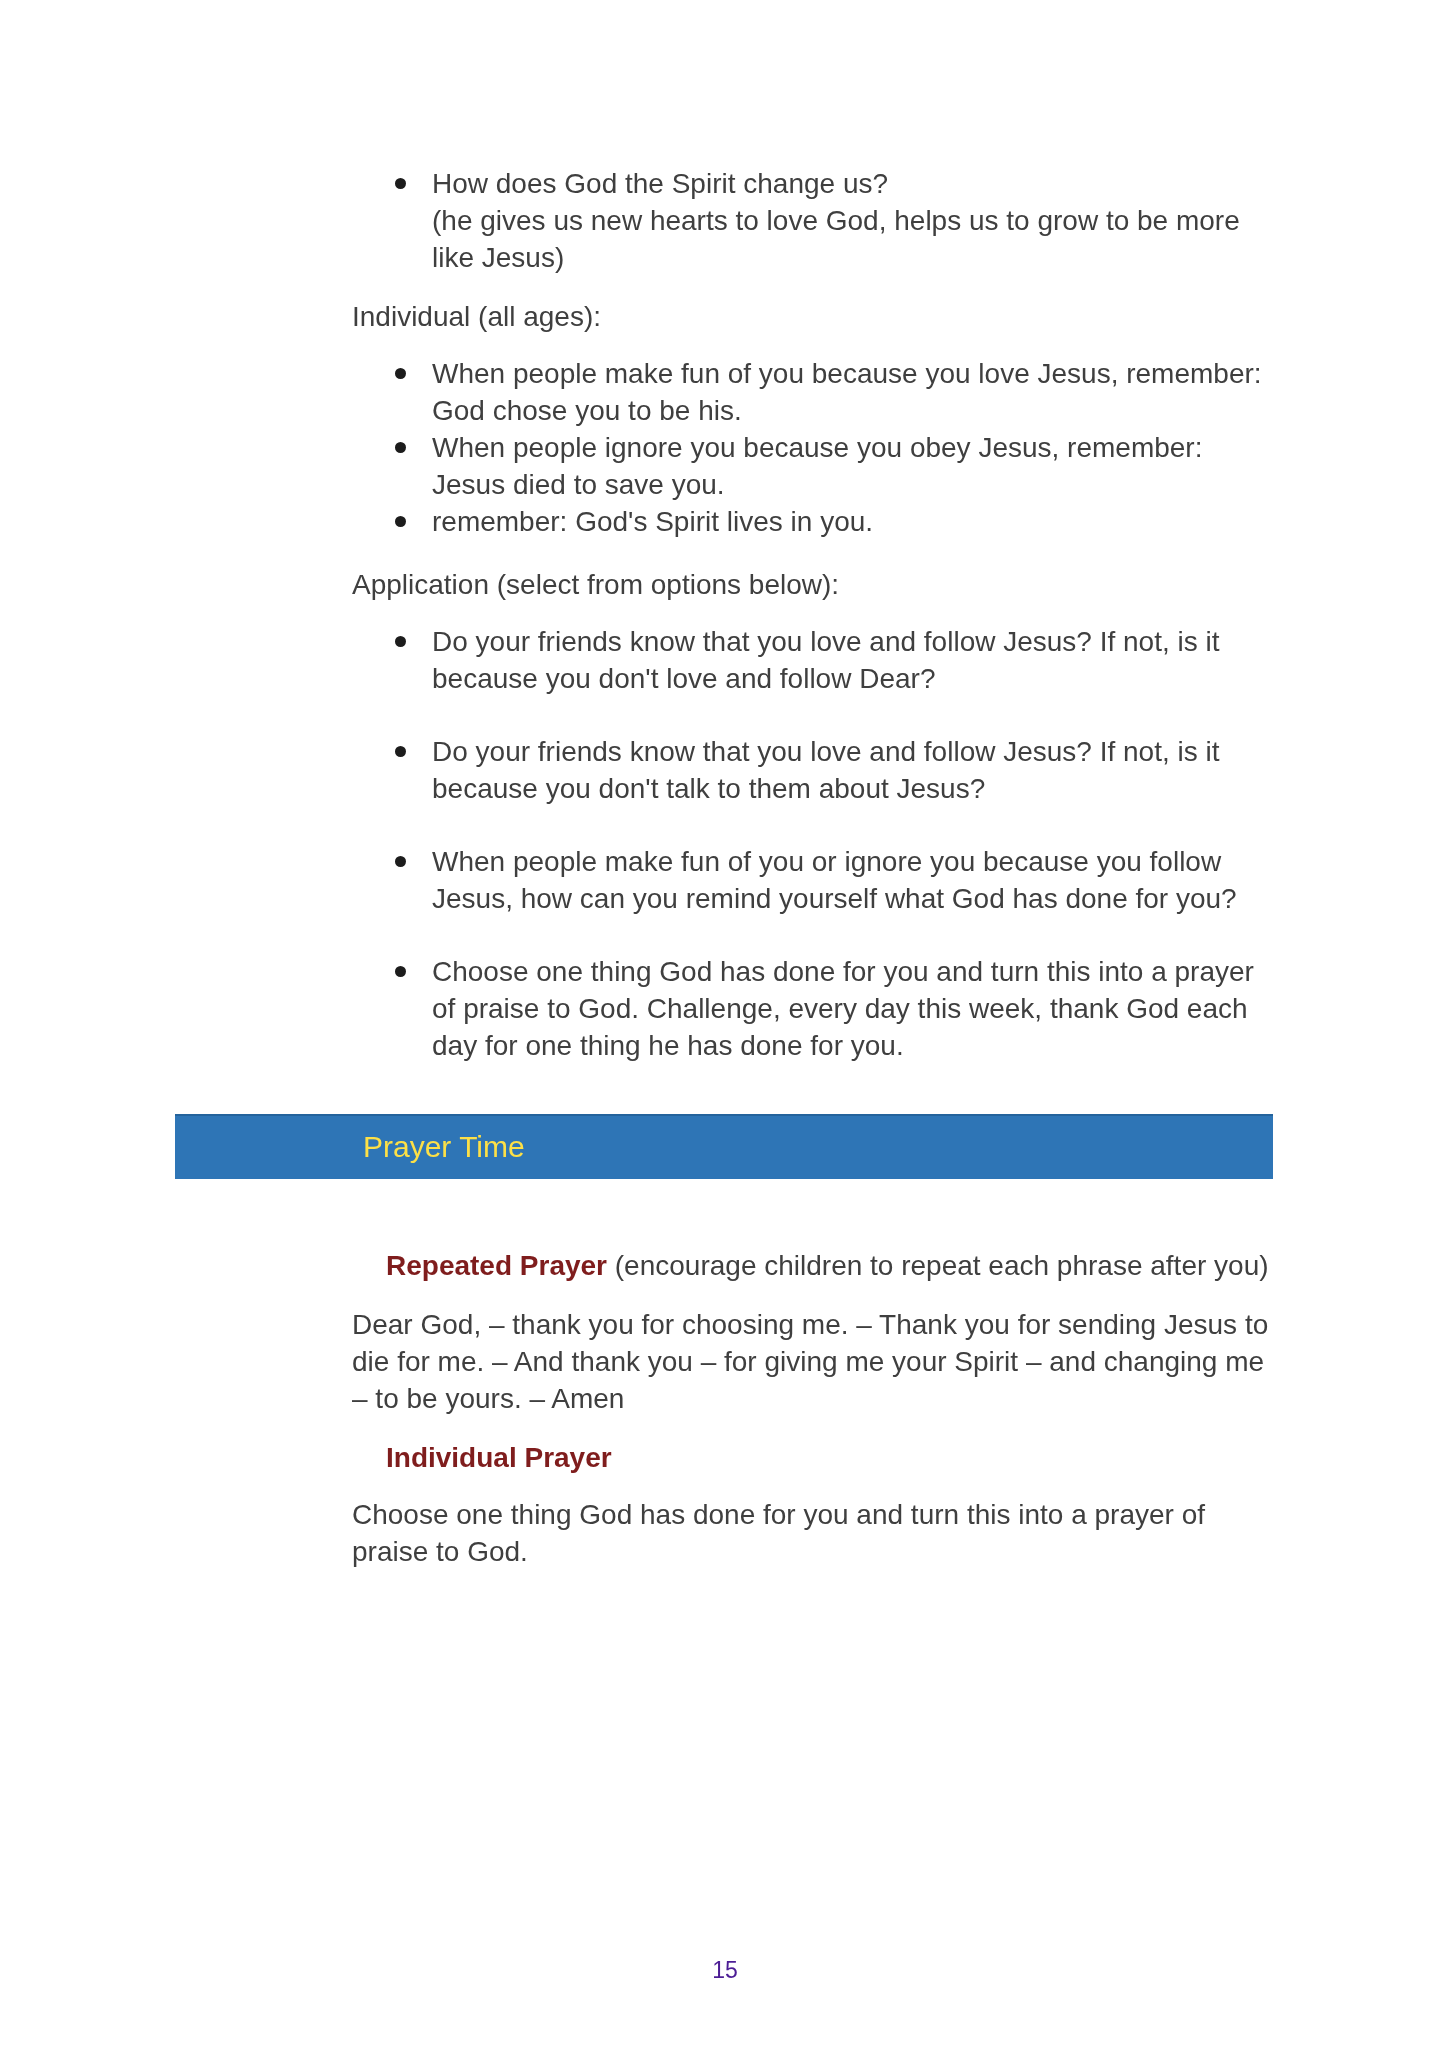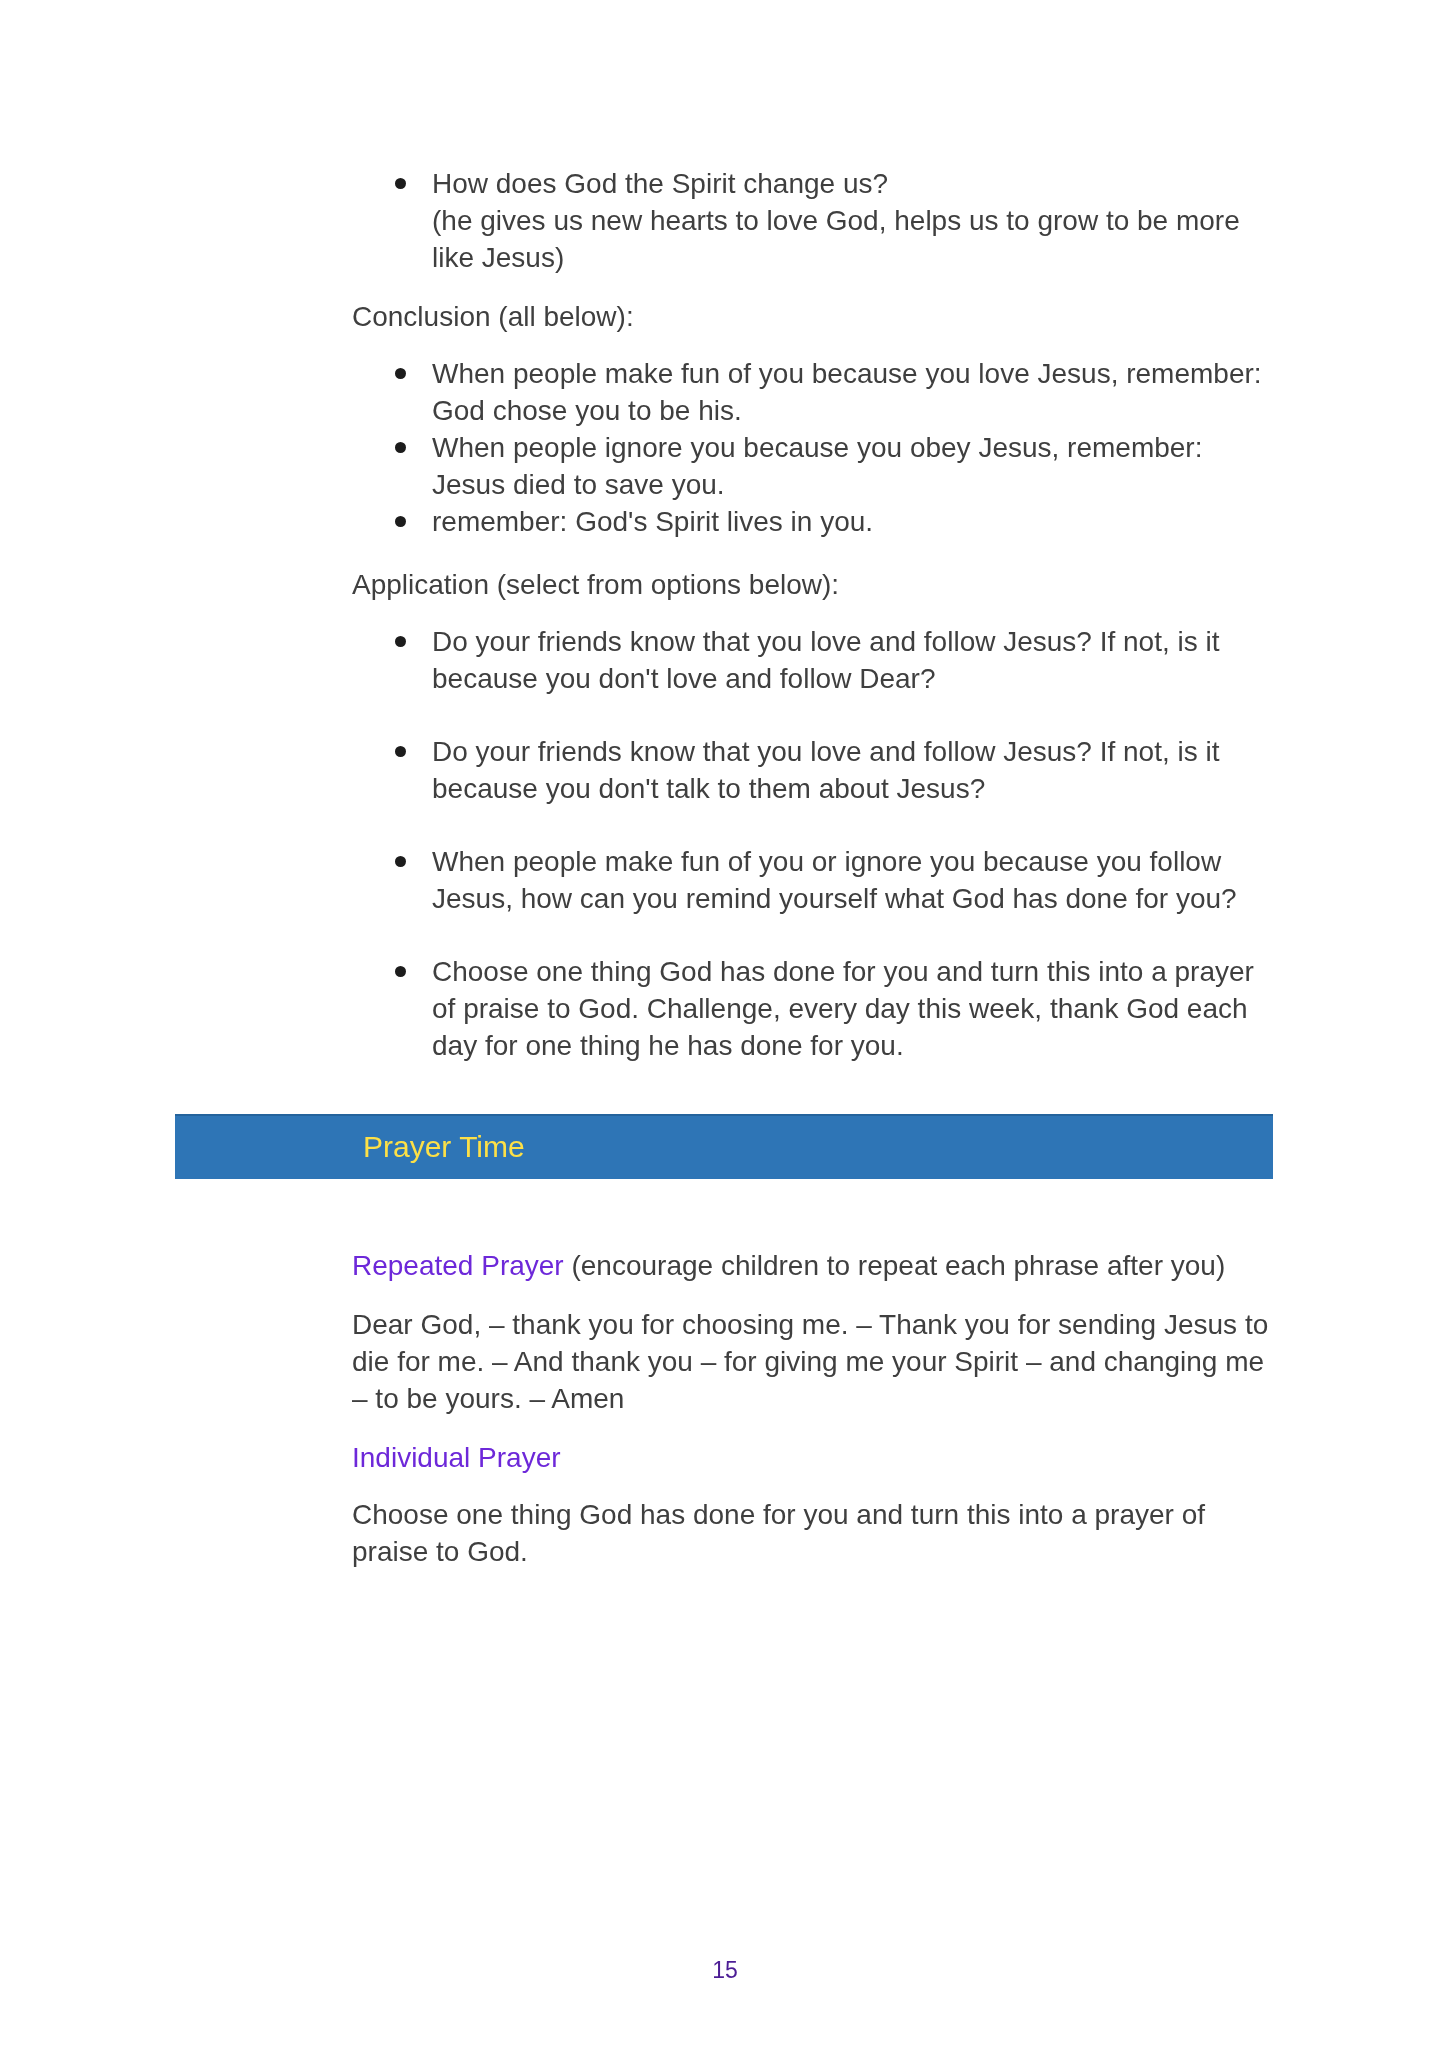--- a/index.html
+++ b/index.html
@@ -38,21 +38,21 @@
     margin-top: 50px;
     margin-bottom: 68px;
     background: #2e75b6;
     border-top: 2px solid #24639c;
     box-sizing: border-box;
     color: #fde047;
     font-size: 30px;
     line-height: 62px;
     padding-left: 188px;
   }
-  .bold-label { font-weight: normal; color: #6d28d9; }
+  .bold-label { font-weight: bold; color: #7f1d1d; margin-left: 34px; }
   .label-line { margin-bottom: 22px; }
   .para { margin-bottom: 22px; }
   .individual-heading { margin-bottom: 20px; }
   .footer-page-number {
     position: absolute;
     top: 1956px;
     left: 0;
     width: 1450px;
     text-align: center;
     font-size: 23px;
@@ -67,21 +67,21 @@
 
   <div class="intro-list">
     <div class="bullet-item">
       <span class="dot"></span>
       <div class="line">How does God the Spirit change us?</div>
       <div class="line">(he gives us new hearts to love God, helps us to grow to be more</div>
       <div class="line">like Jesus)</div>
     </div>
   </div>
 
-  <div class="section-heading line">Conclusion (all below):</div>
+  <div class="section-heading line">Individual (all ages):</div>
 
   <div class="conclusion-list">
     <div class="bullet-item">
       <span class="dot"></span>
       <div class="line">When people make fun of you because you love Jesus, remember:</div>
       <div class="line">God chose you to be his.</div>
     </div>
     <div class="bullet-item">
       <span class="dot"></span>
       <div class="line">When people ignore you because you obey Jesus, remember:</div>

